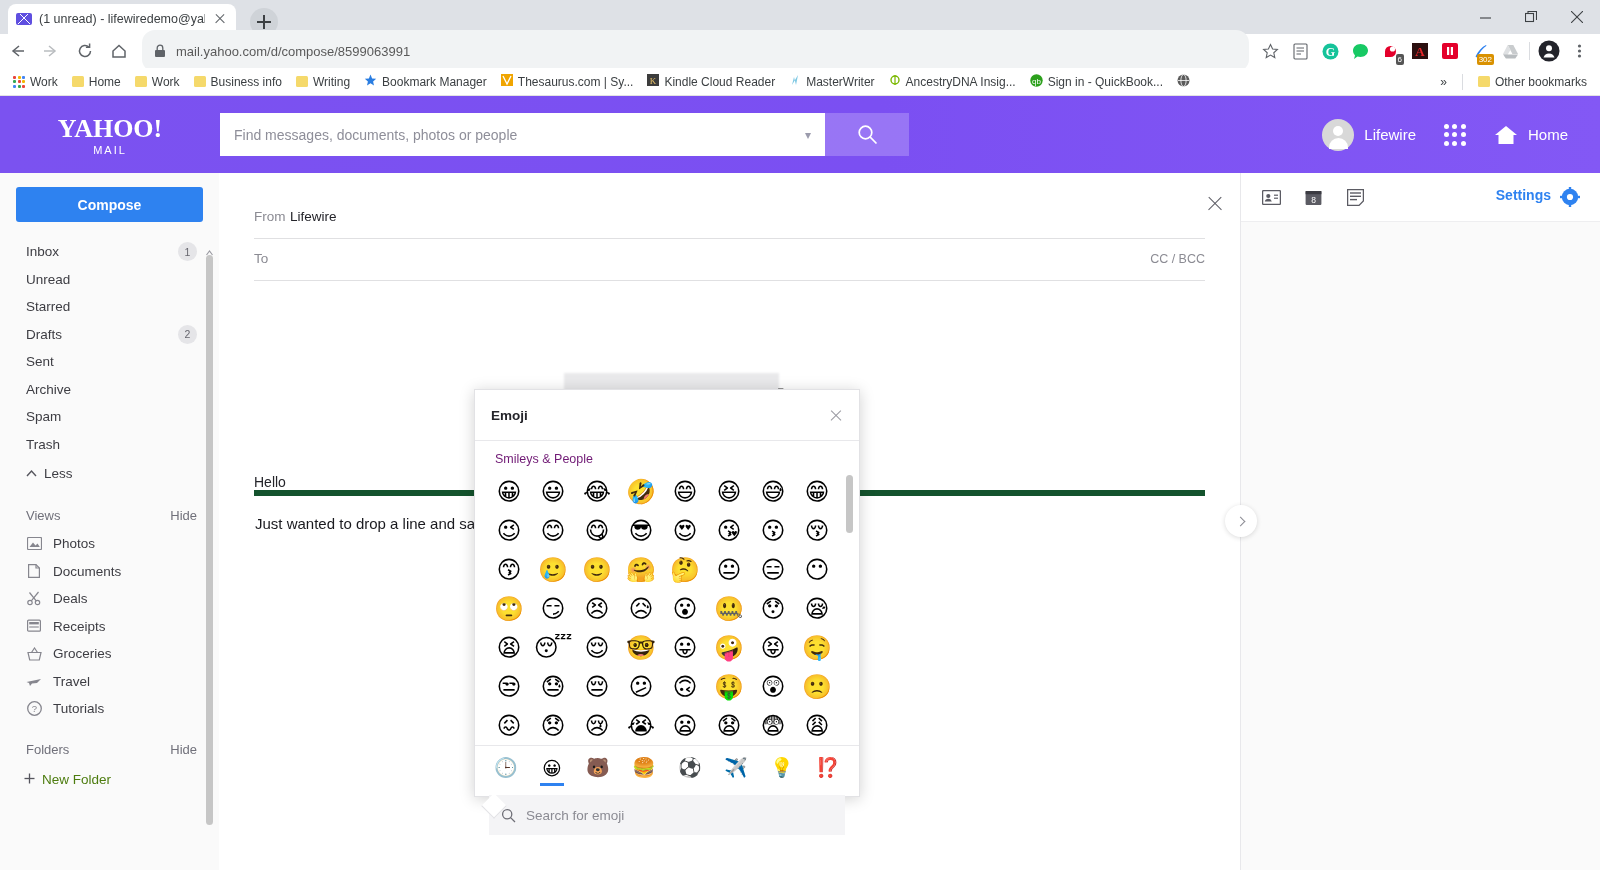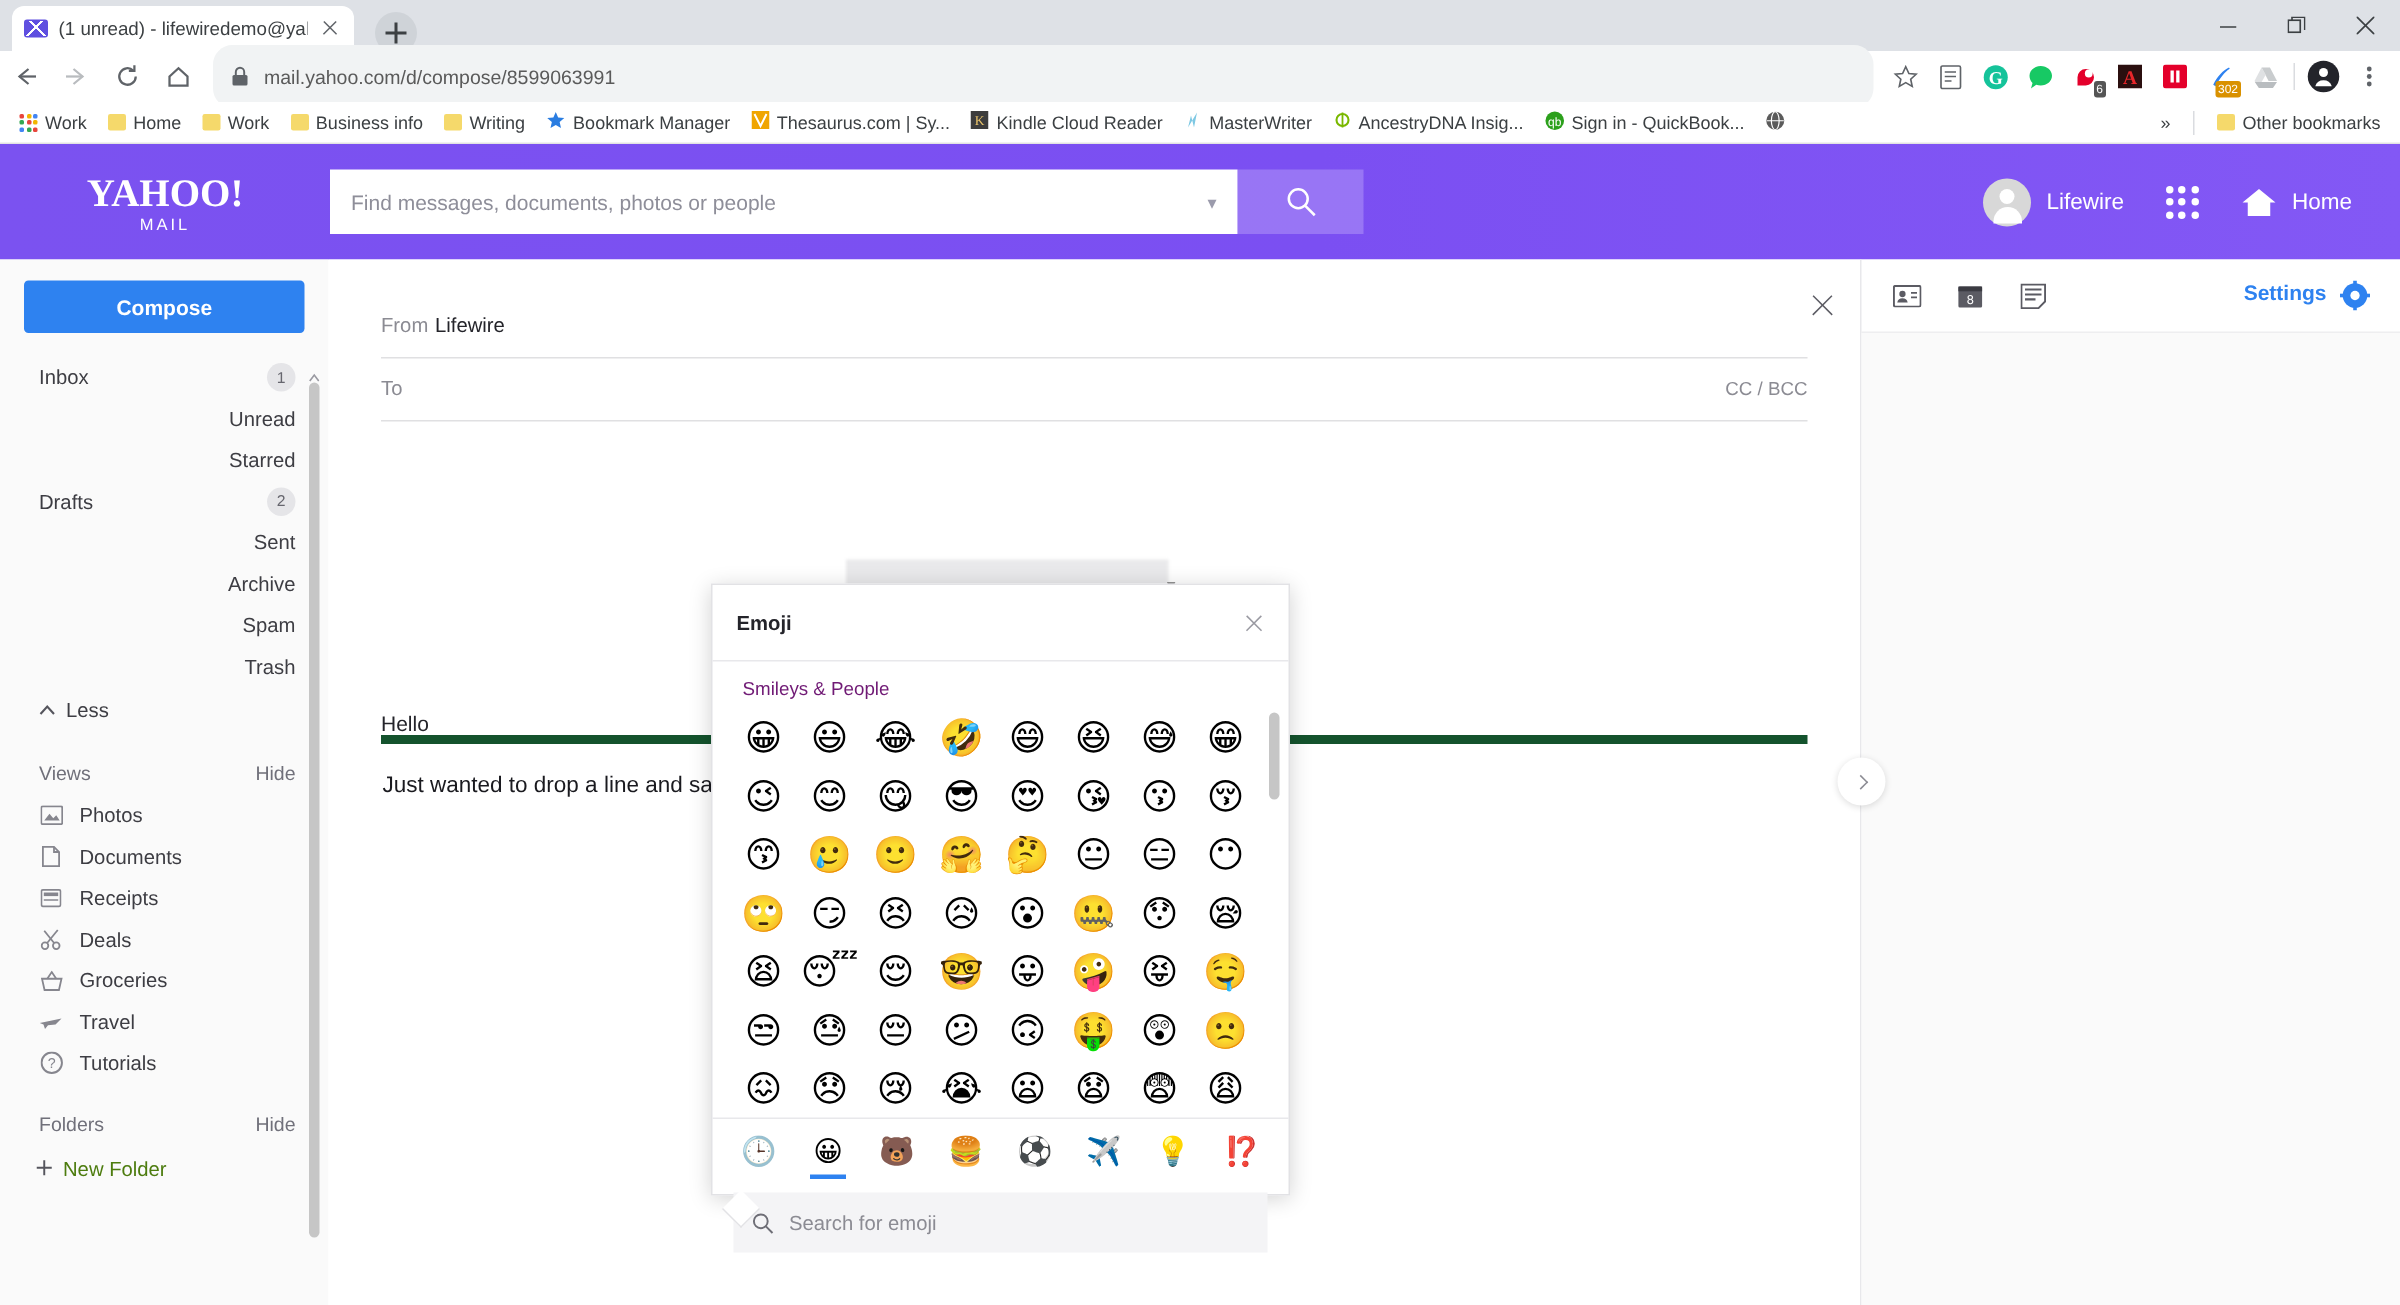--- a/index.html
+++ b/index.html
@@ -120,21 +120,21 @@
   .sidebar {
     position:absolute; top:173px; left:0; width:219px; height:697px;
     background:#fafafa; padding: 14px 0 0 0; overflow:hidden;
   }
   .compose-btn {
     margin: 0 16px 16px 16px; height: 35px; background:#2e82f0; color:#fff;
     border-radius:3px; display:flex;align-items:center;justify-content:center;
     font-size:14px; font-weight:700; cursor:pointer;
   }
   .folder { height:27.5px; display:flex;align-items:center; padding:0 22px 0 26px;
-            font-size:13.5px;color:#3d3d43;cursor:pointer;justify-content:flex-end;}
+            font-size:13.5px;color:#3d3d43;cursor:pointer;}
   .folder .count{ margin-left:auto; background:#e5e5e8;color:#66666e;font-size:10.5px;
                   min-width:19px;height:19px;border-radius:10px;display:flex;align-items:center;justify-content:center;}
   .less { height:30px;display:flex;align-items:center;padding:0 26px;gap:7px;font-size:13.5px;color:#3d3d43;cursor:pointer;}
   .sect-hdr { height:30px;display:flex;align-items:center;padding:0 22px 0 26px;font-size:13px;color:#70707a;margin-top:12px;}
   .sect-hdr .hide{margin-left:auto;cursor:pointer;}
   .view-row{height:27.5px;display:flex;align-items:center;gap:11px;padding:0 26px;font-size:13.5px;color:#3d3d43;cursor:pointer;}
   .vi{width:16px;height:16px;flex:none;display:flex;align-items:center;justify-content:center;}
   .newfolder{height:30px;display:flex;align-items:center;gap:7px;padding:0 24px;font-size:13.5px;color:#4d7c0f;cursor:pointer;}
   .sb-scroll{position:absolute;right:6px;top:70px;width:7px;height:700px;}
   .sb-thumb{position:absolute;left:0;top:12px;width:7px;height:570px;background:#c6c6c6;border-radius:4px;}
@@ -532,38 +532,38 @@
       <span class="vi">
         <svg width="12" height="14">
             <path d="M0.6 0.6 H8 L11.4 4 V13.4 H0.6 Z" fill="none" stroke="#86868e" stroke-width="1.2"></path>
             <path d="M8 0.6 V4 H11.4" fill="none" stroke="#86868e" stroke-width="1.2"></path>
           </svg>
       </span>
       <span>Documents</span>
     </div>
     <div class="view-row">
       <span class="vi">
-        <svg width="14" height="14">
-            <rect x="0.6" y="1.2" width="12.8" height="11" rx="1" fill="none" stroke="#86868e" stroke-width="1.2"></rect>
-            <rect x="2.2" y="3" width="9.6" height="2.4" fill="#86868e"></rect>
-            <line x1="2.2" y1="8" x2="11.8" y2="8" stroke="#86868e" stroke-width="1.1"></line>
-          </svg>
-      </span>
-      <span>Receipts</span>
-    </div>
-    <div class="view-row">
-      <span class="vi">
         <svg width="15" height="15">
             <circle cx="3" cy="11.5" r="2.2" fill="none" stroke="#86868e" stroke-width="1.2"></circle>
             <circle cx="10.5" cy="11.5" r="2.2" fill="none" stroke="#86868e" stroke-width="1.2"></circle>
             <line x1="4.3" y1="9.8" x2="11.5" y2="1" stroke="#86868e" stroke-width="1.2"></line>
             <line x1="9.2" y1="9.8" x2="2.5" y2="1.5" stroke="#86868e" stroke-width="1.2"></line>
           </svg>
       </span>
       <span>Deals</span>
+    </div>
+    <div class="view-row">
+      <span class="vi">
+        <svg width="14" height="14">
+            <rect x="0.6" y="1.2" width="12.8" height="11" rx="1" fill="none" stroke="#86868e" stroke-width="1.2"></rect>
+            <rect x="2.2" y="3" width="9.6" height="2.4" fill="#86868e"></rect>
+            <line x1="2.2" y1="8" x2="11.8" y2="8" stroke="#86868e" stroke-width="1.1"></line>
+          </svg>
+      </span>
+      <span>Receipts</span>
     </div>
     <div class="view-row">
       <span class="vi">
         <svg width="15" height="14">
             <path d="M1 5.5 H14 L12.3 13 H2.7 Z" fill="none" stroke="#86868e" stroke-width="1.2"></path>
             <path d="M4.5 5.5 L7.5 1 L10.5 5.5" fill="none" stroke="#86868e" stroke-width="1.2"></path>
           </svg>
       </span>
       <span>Groceries</span>
     </div>

